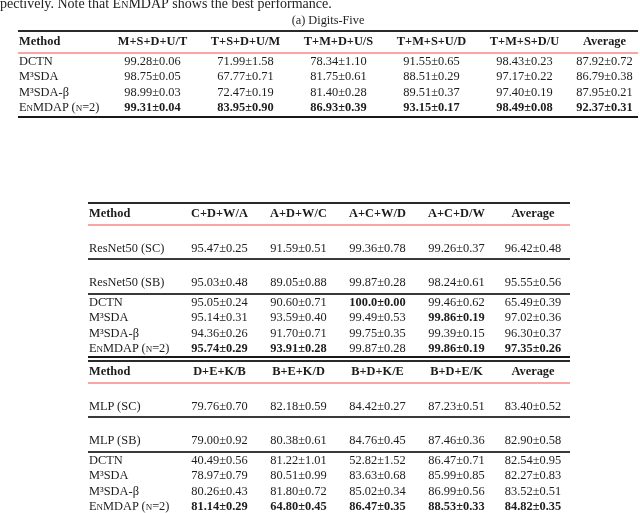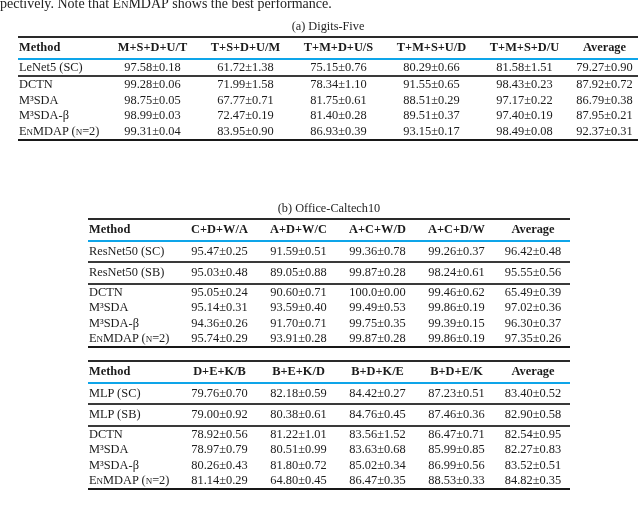--- a/index.html
+++ b/index.html
@@ -7,44 +7,44 @@
     width:640px;height:513px;position:relative;overflow:hidden;
     background:#ffffff;color:#1b1b1b;
     font-family:"Liberation Serif","DejaVu Serif",serif;
   }
   .intro{
     position:absolute;top:-4px;left:0;width:640px;
     font-size:14px;line-height:15px;white-space:nowrap;color:#222;
   }
   .sc{font-variant:small-caps;}
   section{position:absolute;}
-  #sec-a{top:20px;left:18px;width:620px;}
+  #sec-a{top:14px;left:18px;width:620px;}
   #sec-b{top:202px;left:88px;width:482px;}
   #sec-c{top:360px;left:88px;width:482px;}
   .caption{
     text-align:center;font-size:12.3px;line-height:13px;
     margin-bottom:3px;color:#1e1e1e;
   }
   table{
     width:100%;table-layout:fixed;border-collapse:collapse;
     border-top:2px solid #2a2a2a;border-bottom:2.5px solid #181818;
     font-size:12.4px;
   }
   thead th{
     font-weight:bold;text-align:center;padding:3px 0 4px;
-    border-bottom:2px solid #0ea5e9;white-space:nowrap;line-height:13px;
+    border-bottom:2px solid #fca5a5;white-space:nowrap;line-height:13px;
   }
   tbody{border-top:2px solid #3a3a3a;}
   td{
     text-align:center;white-space:nowrap;
     line-height:13.4px;padding:1px 0;color:#1c1c1c;
   }
   th.left,td.left{text-align:left;padding-left:1px;}
-  tbody.pad td{padding-top:3px;padding-bottom:3px;}
-  td.b{font-weight:normal;}
+  tbody.pad td{padding-top:16px;padding-bottom:3px;}
+  td.b{font-weight:bold;}
   .u{text-underline-offset:2px;}
 </style>
 </head>
 <body>
 
 <div class="intro"><span>pectively. Note that </span><span class="sc">EnMDAP</span><span> shows the best performance.</span></div>
 
 <section id="sec-a">
   <div class="caption">(a) Digits-Five</div>
   <table>
@@ -62,29 +62,20 @@
           <th class="left">Method</th>
           <th>M+S+D+U/T</th>
           <th>T+S+D+U/M</th>
           <th>T+M+D+U/S</th>
           <th>T+M+S+U/D</th>
           <th>T+M+S+D/U</th>
           <th>Average</th>
         </tr>
       </thead>
   <tbody>
-        <tr>
-          <td class="left">LeNet5 (SC)</td>
-          <td><span>97.58</span>±0.18</td>
-          <td><span>61.72</span>±1.38</td>
-          <td><span>75.15</span>±0.76</td>
-          <td><span>80.29</span>±0.66</td>
-          <td><span>81.58</span>±1.51</td>
-          <td><span>79.27</span>±0.90</td>
-        </tr>
       </tbody>
       <tbody>
       </tbody>
       <tbody>
         <tr>
           <td class="left">DCTN</td>
           <td><span>99.28</span>±0.06</td>
           <td><span>71.99</span>±1.58</td>
           <td><span>78.34</span>±1.10</td>
           <td><span>91.55</span>±0.65</td>
@@ -116,21 +107,20 @@
           <td class="b"><span>86.93</span>±0.39</td>
           <td class="b"><span>93.15</span>±0.17</td>
           <td class="b"><span>98.49</span>±0.08</td>
           <td class="b"><span>92.37</span>±0.31</td>
         </tr>
       </tbody>
     </table>
 </section>
 
 <section id="sec-b">
-  <div class="caption">(b) Office-Caltech10</div>
   <table>
     <colgroup>
       <col style="width:92px">
         <col style="width:79px">
         <col style="width:79px">
       <col style="width:79px">
         <col style="width:79px">
         <col style="width:74px">
     </colgroup>
     <thead>
@@ -236,23 +226,23 @@
           <td><span>79.00</span>±0.92</td>
           <td><span>80.38</span>±0.61</td>
           <td><span>84.76</span>±0.45</td>
           <td><span>87.46</span>±0.36</td>
           <td><span>82.90</span>±0.58</td>
         </tr>
       </tbody>
       <tbody>
         <tr>
           <td class="left">DCTN</td>
-          <td><span>78.92</span>±0.56</td>
+          <td><span>40.49</span>±0.56</td>
           <td><span>81.22</span>±1.01</td>
-          <td><span>83.56</span>±1.52</td>
+          <td><span>52.82</span>±1.52</td>
           <td><span>86.47</span>±0.71</td>
           <td><span>82.54</span>±0.95</td>
         </tr>
         <tr>
           <td class="left">M³SDA</td>
           <td><span>78.97</span>±0.79</td>
           <td><span>80.51</span>±0.99</td>
           <td><span>83.63</span>±0.68</td>
           <td><span>85.99</span>±0.85</td>
           <td><span>82.27</span>±0.83</td>

